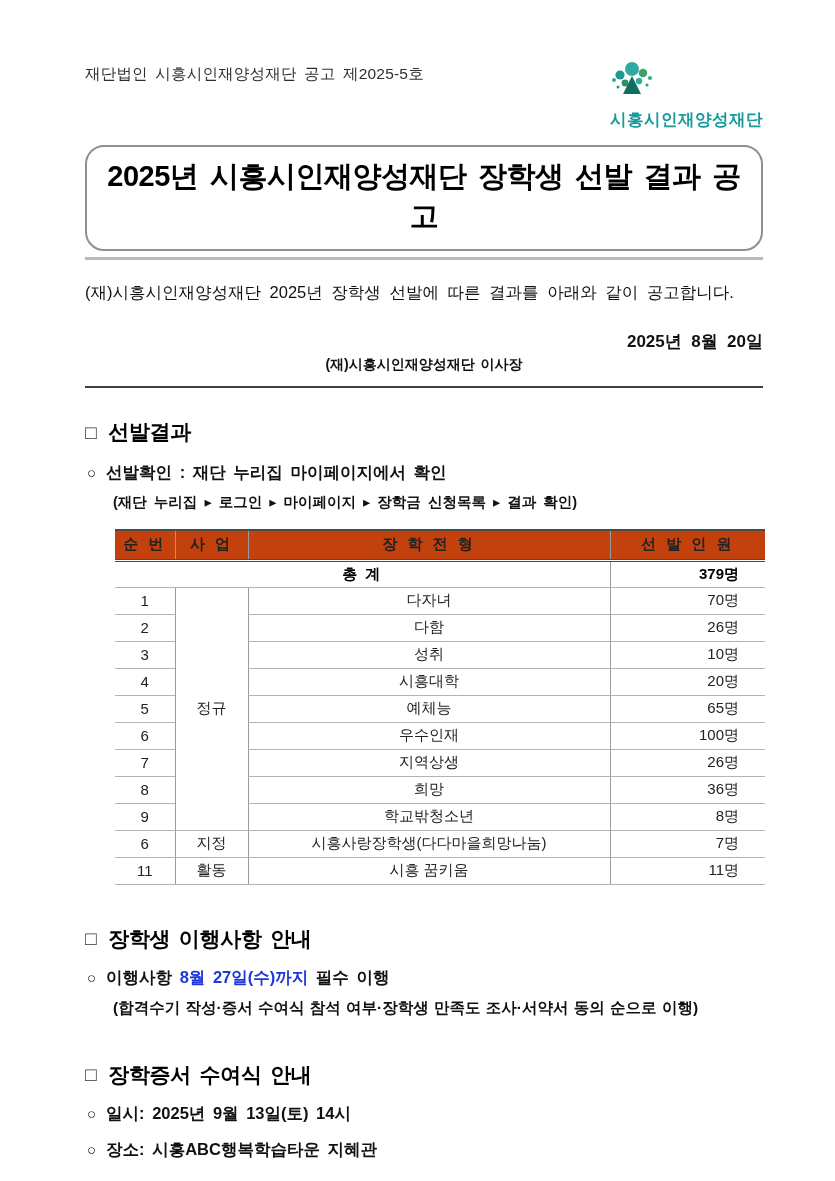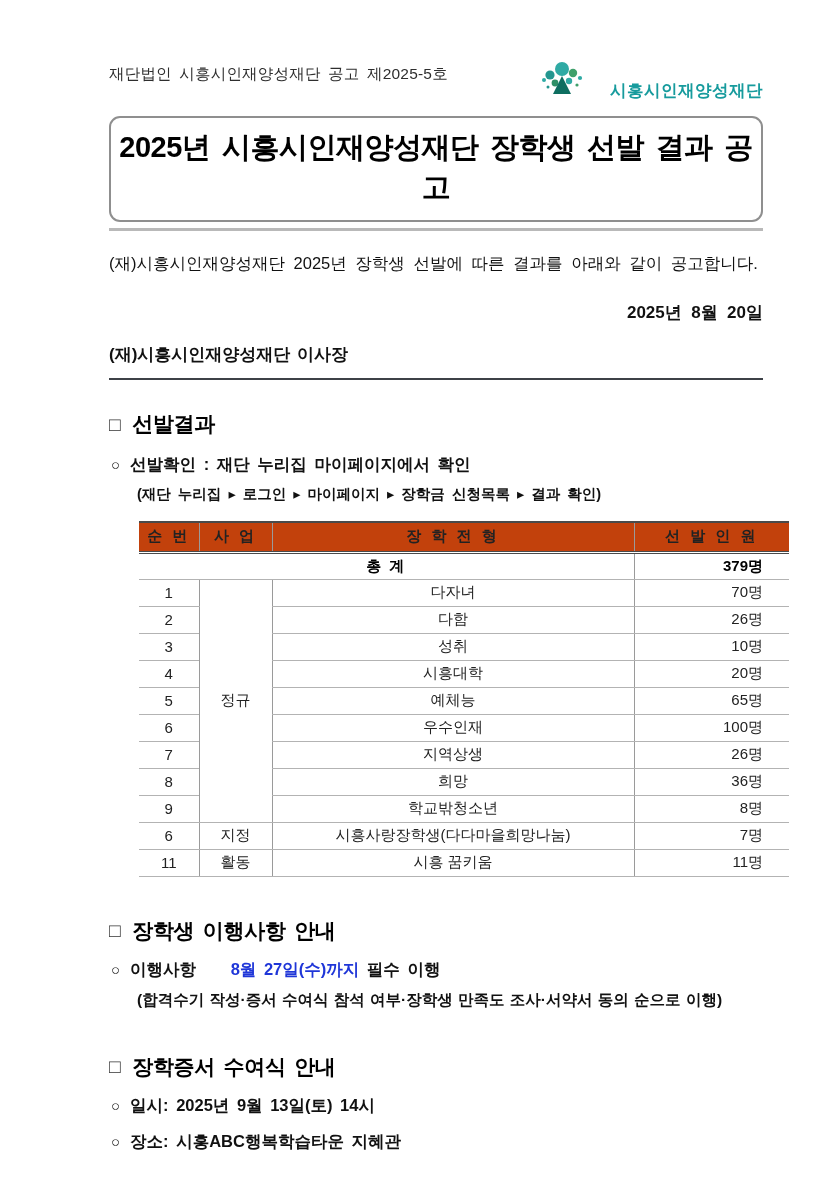--- a/index.html
+++ b/index.html
@@ -6,54 +6,55 @@
   html, body { background: #ffffff; }
   body {
     font-family: "Liberation Sans", "DejaVu Sans", sans-serif;
     color: #1a1a1a;
   }
   .page {
     width: 835px;
     height: 1181px;
     margin: 0 auto;
     background: #ffffff;
-    padding: 58px 72px 0 109px;
+    padding: 58px 72px 0 85px;
     overflow: hidden;
   }
 
   
   .doc-header {
     display: flex;
     justify-content: space-between;
     align-items: flex-start;
   }
   .doc-number {
     font-size: 15.5px;
     color: #2e2e2e;
     letter-spacing: 0.2px;
     word-spacing: 3px;
     padding-top: 6px;
   }
   .logo {
     display: flex;
-    align-items: flex-end;
-    gap: 24px;
+    align-items: flex-start;
+    gap: 7px;
+    flex-direction: column;
   }
   .logo-text {
     font-size: 16.5px;
     font-weight: bold;
     color: #179b9d;
     letter-spacing: 0.5px;
   }
 
   
   .title-banner {
     margin-top: 14px;
     border: 2px solid #8f8f8f;
-    border-radius: 11px;
+    border-radius: 19px;
     padding: 10px 8px 12px 8px;
     text-align: center;
   }
   .title-banner h1 {
     font-size: 29px;
     font-weight: 800;
     letter-spacing: -0.5px;
     word-spacing: 4px;
     color: #000;
   }
@@ -73,23 +74,23 @@
   }
   .date-line {
     margin-top: 26px;
     text-align: right;
     font-size: 17px;
     font-weight: 600;
     white-space: pre-wrap;
     color: #111;
   }
   .signer-line {
-    margin-top: 19px;
-    text-align: left;
-    font-size: 17px;
+    margin-top: 3px;
+    text-align: center;
+    font-size: 14px;
     font-weight: 600;
     word-spacing: 2px;
     color: #111;
   }
   .dark-divider {
     margin-top: 12px;
     height: 2px;
     background: #3d4147;
   }
 
@@ -136,21 +137,21 @@
     word-spacing: 3px;
   }
   .paren-note {
     margin-left: 28px;
     margin-top: 9px;
     font-size: 15.5px;
     font-weight: 700;
     color: #111;
     word-spacing: 1px;
   }
-  .accent-blue { color: #1f36d8; margin-left: 27px; }
+  .accent-blue { color: #1f36d8; }
 
   
   .result-table {
     width: 650px;
     margin: 17px 0 0 30px;
     border-collapse: collapse;
     table-layout: fixed;
     font-size: 15px;
     color: #222;
   }

